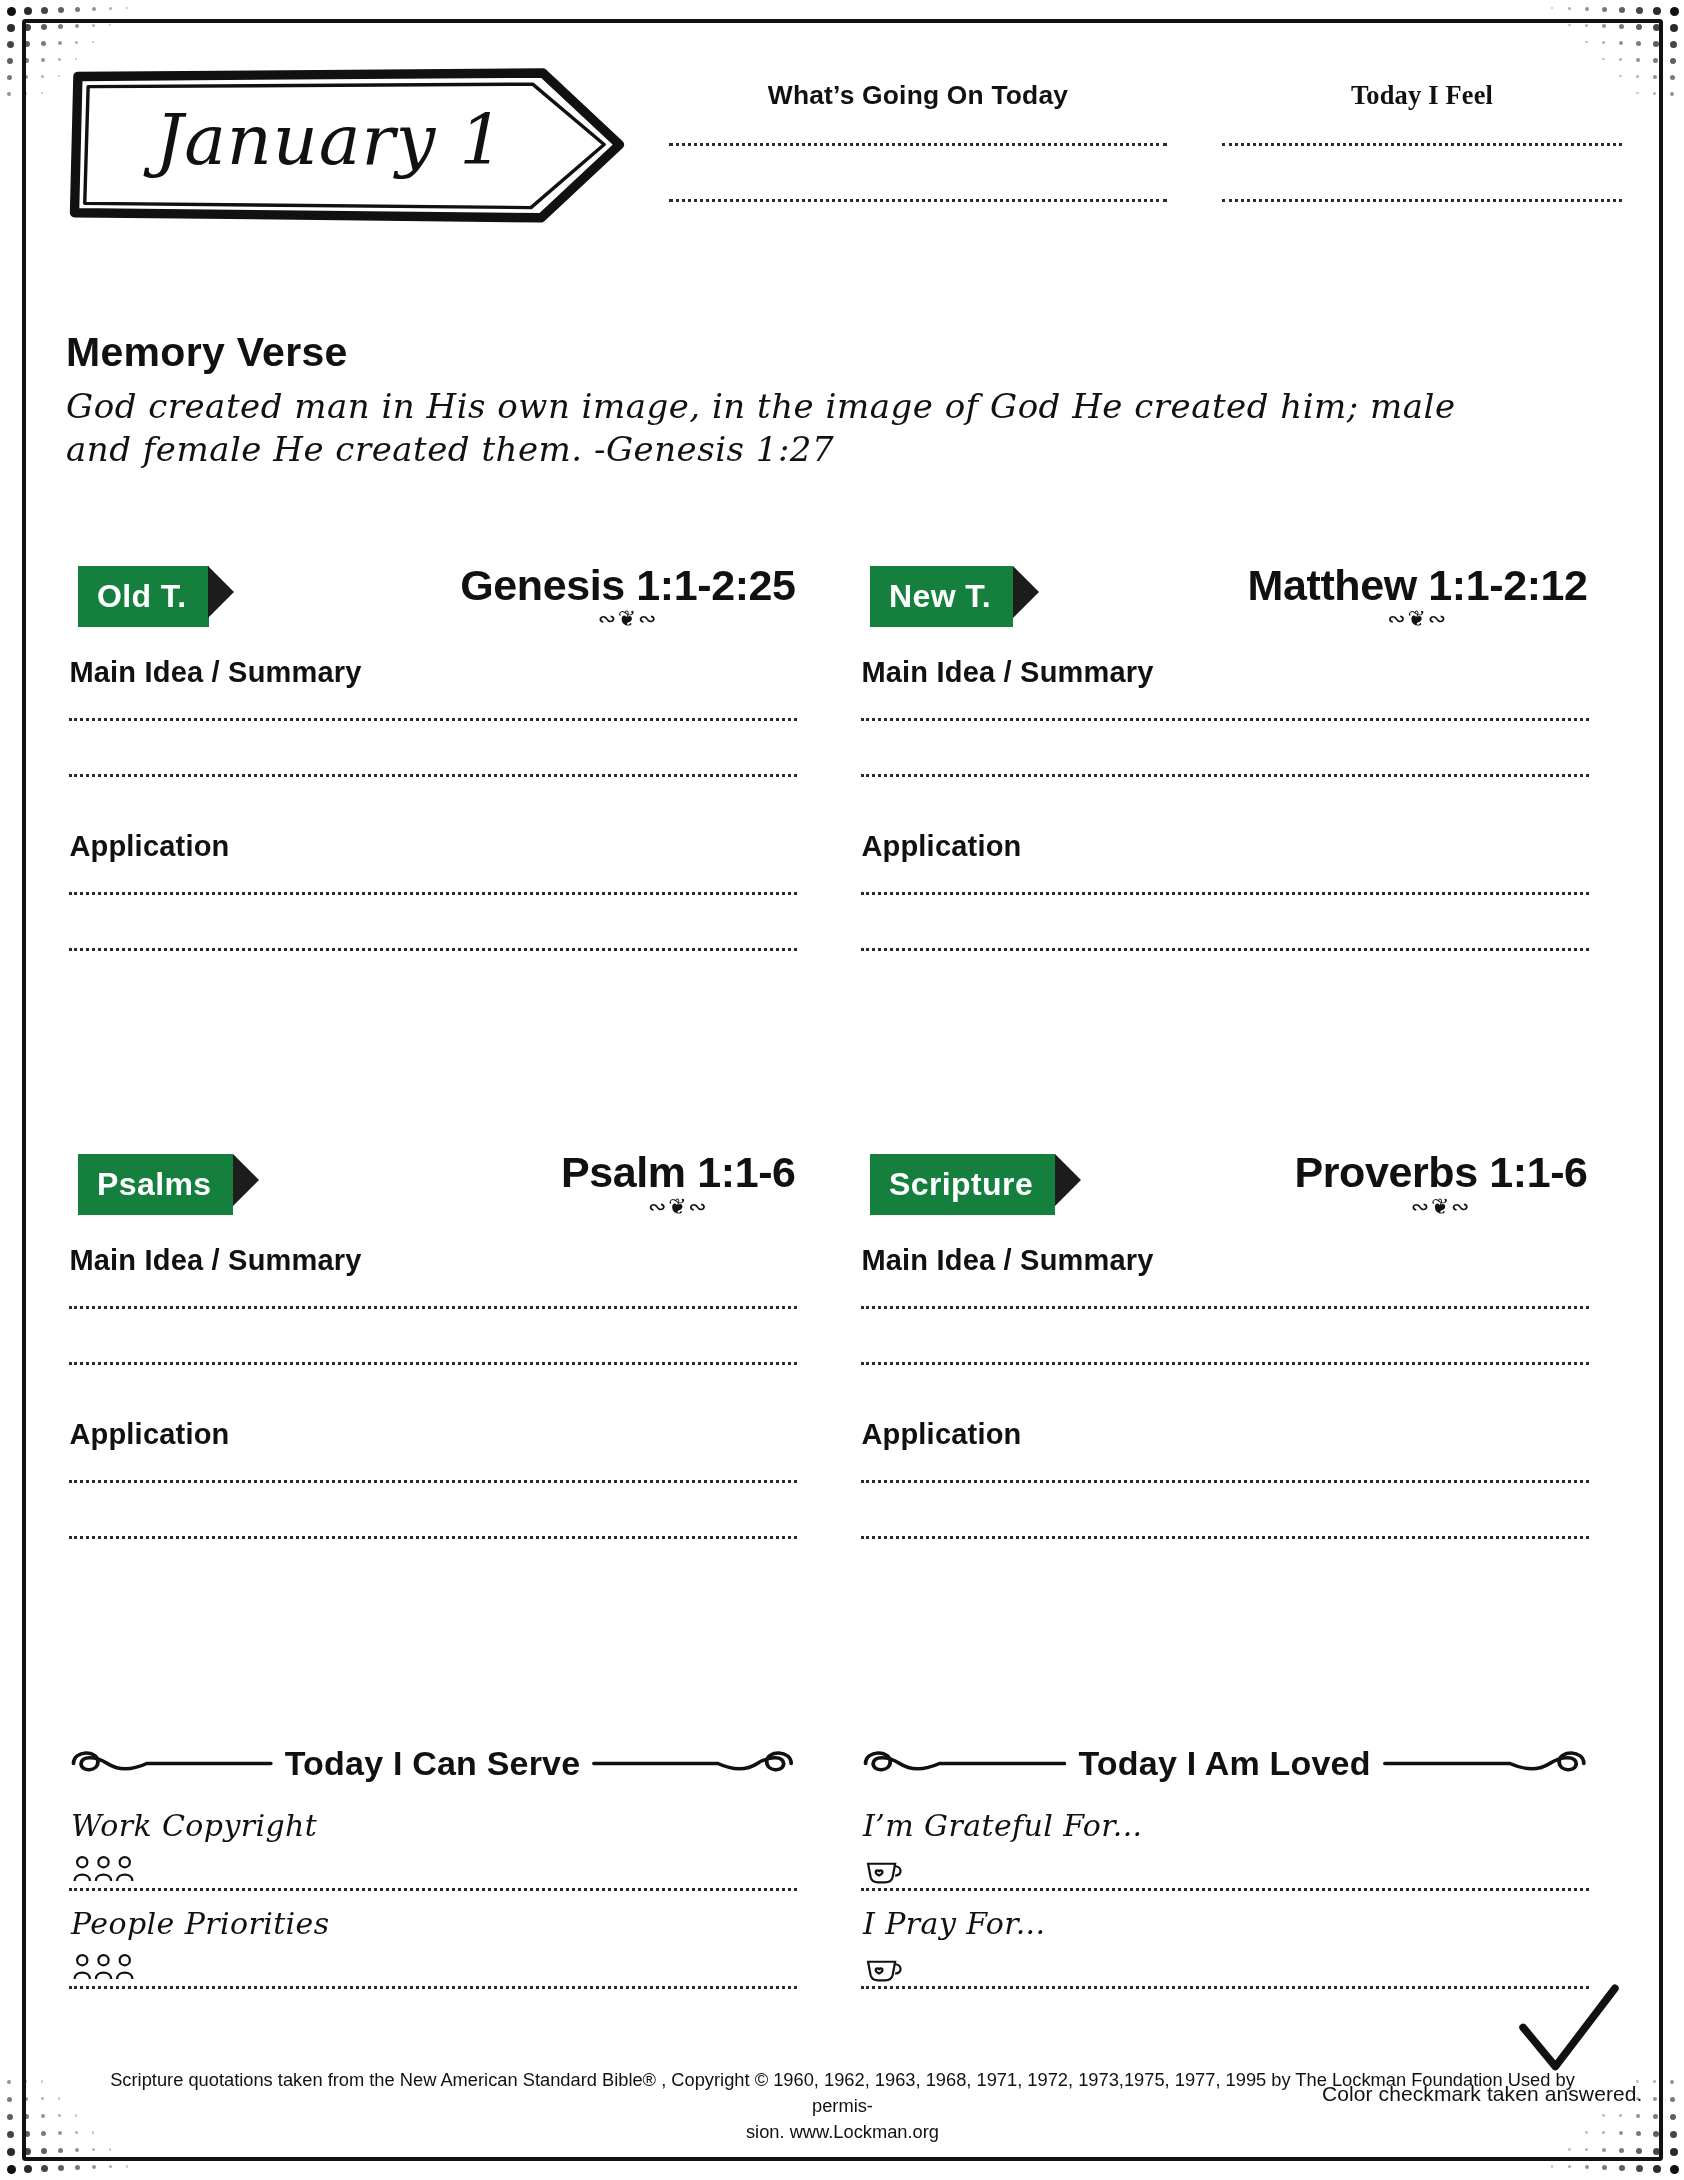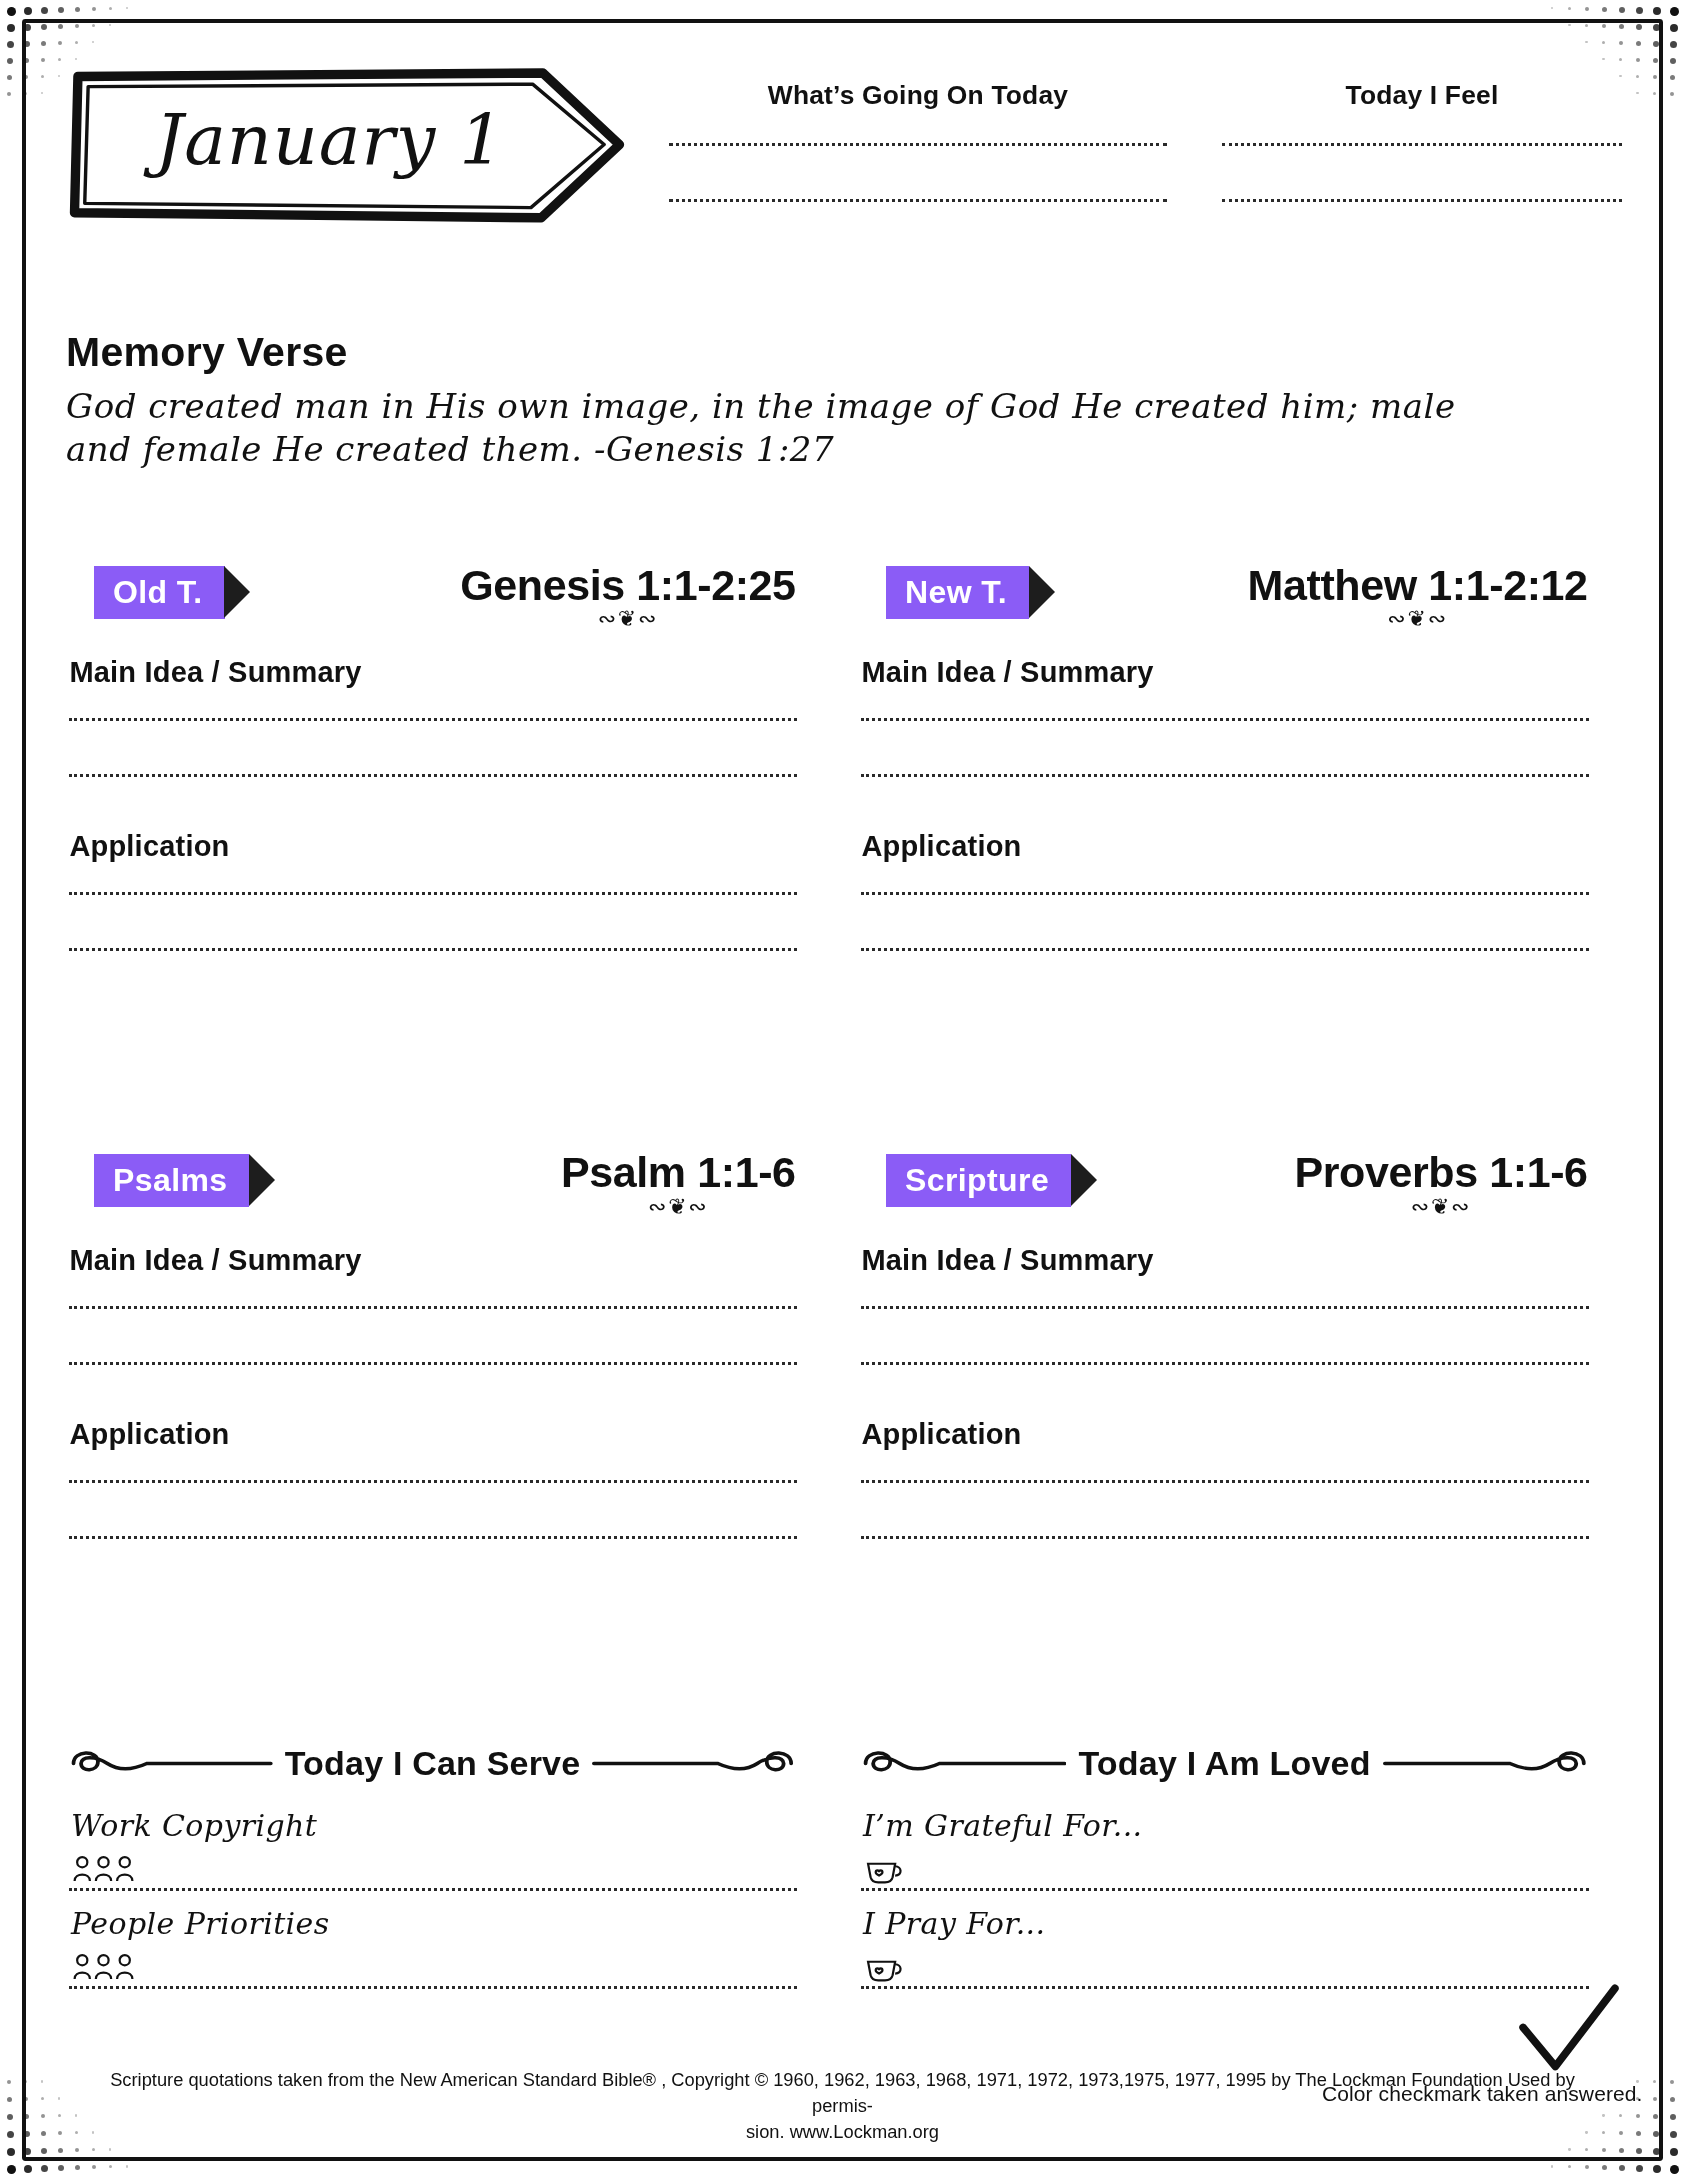--- a/index.html
+++ b/index.html
@@ -69,21 +69,21 @@
     letter-spacing: 0.9px;
     color: #111;
     padding-bottom: 10.2px;
   }
 
   .head-col {
     position: absolute;
     top: 51px;
   }
   .head-col.a { left: 635px; width: 498px; }
-  .head-col.b { left: 1188px; width: 400px; }
+  .head-col.b { left: 1188px; width: 400px; font-family: Liberation Serif, serif; }
   .head-title {
     font-size: 26.4px;
     font-weight: bold;
     text-align: center;
     letter-spacing: 0.2px;
     margin-bottom: 32px;
   }
   .dotline {
     border-bottom: 3.4px dotted #2a2a2a;
     height: 0;
@@ -123,23 +123,23 @@
   .col.left  { left: 0; }
   .col.right { left: 792px; }
 
   .sec-head {
     position: relative;
     height: 66px;
     margin-bottom: 24px;
   }
   .tag {
     position: absolute;
-    left: 28px; top: 0;
-    height: 53px;
-    background: #8b5cf6;
+    left: 12px; top: 0;
+    height: 61px;
+    background: #15803d;
     color: #fff;
     font-size: 32px;
     font-weight: bold;
     display: flex; align-items: center;
     padding: 0 22px 0 19px;
     letter-spacing: 0.4px;
   }
   .tag::after {
     content: "";
     position: absolute;

